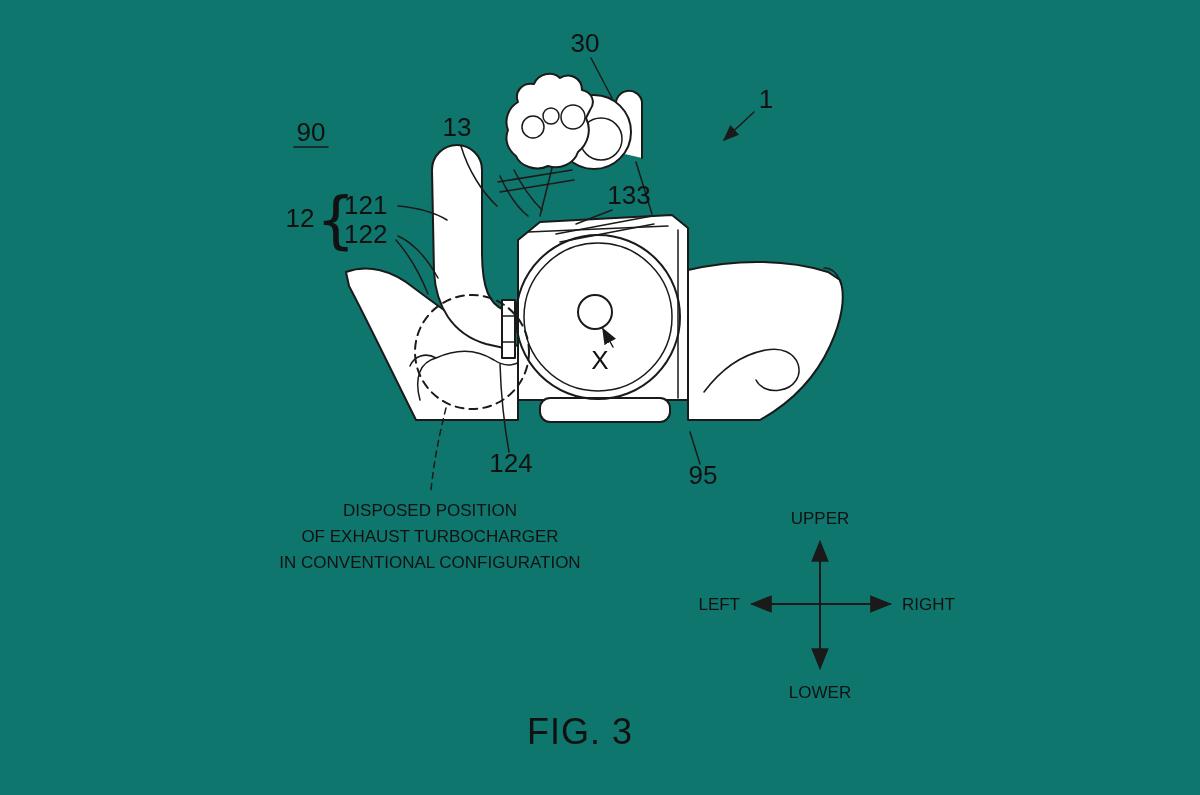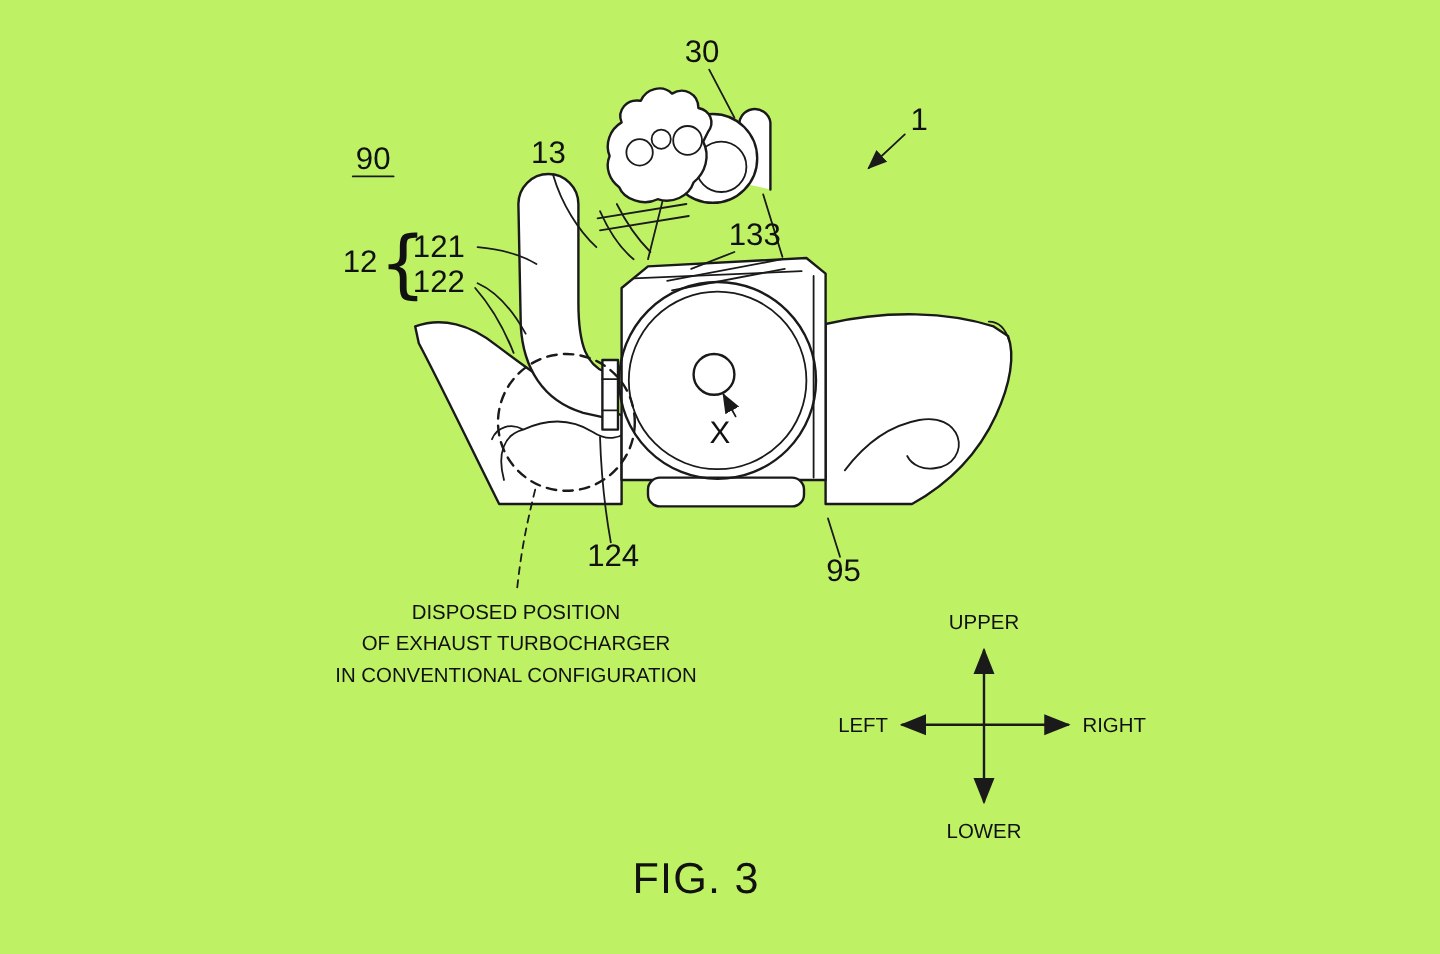--- a/index.html
+++ b/index.html
@@ -1,16 +1,16 @@
 <!DOCTYPE html>
 <html><head>
 <meta charset="utf-8">
 <style>
   html,body{margin:0;padding:0;background:#ffffff;}
-  .page{position:relative;width:1200px;height:795px;background:#bef264;overflow:hidden;
+  .page{position:relative;width:1200px;height:795px;background:#0f766e;overflow:hidden;
         font-family:"Liberation Sans", sans-serif;}
   svg{display:block;}
   svg *{vector-effect:non-scaling-stroke;}
   .stroke{stroke:#1a1a1a;stroke-width:2;fill:none;stroke-linecap:round;stroke-linejoin:round;}
   .fillwhite{fill:#ffffff;}
   .thin{stroke-width:1.5;}
   .dashed{stroke-dasharray:8 6;}
   .dashed2{stroke-dasharray:6 5;}
   text{stroke:none;fill:#111111;font-family:"Liberation Sans", sans-serif;}
   .ref{font-size:26px;}

